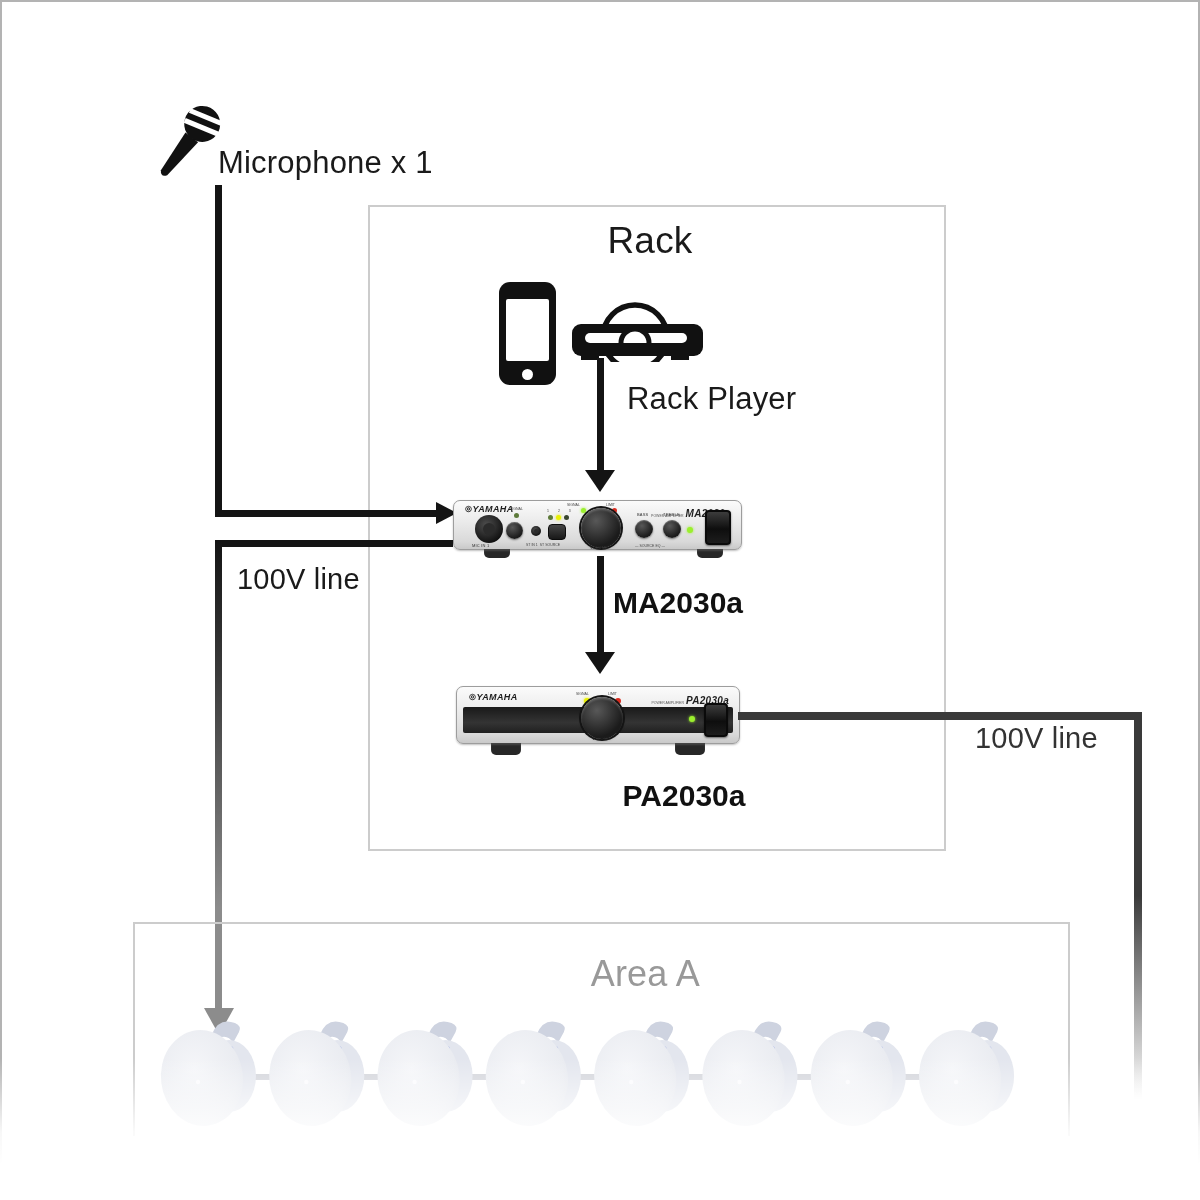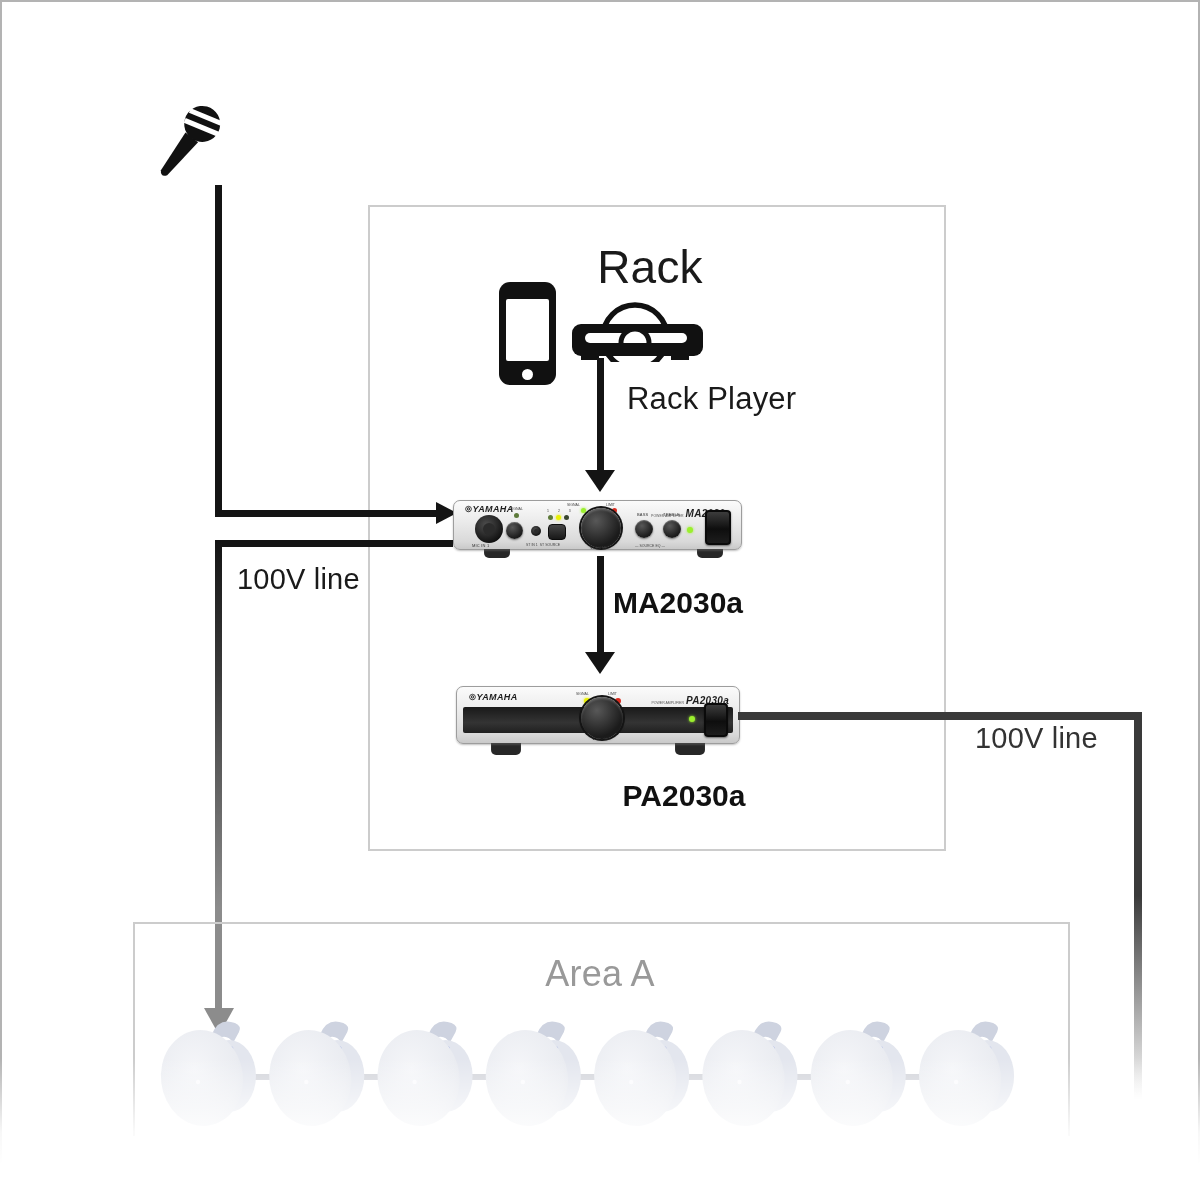--- a/index.html
+++ b/index.html
@@ -59,30 +59,31 @@
 </head>
 <body>
 
 <div id="canvas">
 
   <div class="pb" style="left:0;top:0;width:1200px;height:2px;"></div>
   <div class="pb" style="left:0;top:0;width:2px;height:1200px;"></div>
   <div class="pb" style="left:1198px;top:0;width:2px;height:1200px;"></div>
 
   <div class="rackbox"></div>
-  <div class="lbl" style="left:560px;top:240px;width:180px;text-align:center;font-size:46px;">Rack</div>
+  <div class="lbl" style="left:560px;top:220px;width:180px;text-align:center;font-size:37px;">Rack</div>
 
   <svg class="abs" style="left:142px;top:98px;" width="86" height="98" viewBox="0 0 86 98">
     <g transform="rotate(38 43 48)">
       <circle cx="43" cy="20" r="18" fill="#111"></circle>
       <line x1="25" y1="17" x2="61" y2="7" stroke="#fff" stroke-width="5"></line>
       <line x1="27" y1="28" x2="63" y2="18" stroke="#fff" stroke-width="5"></line>
       <path d="M35 37 L51 37 L47 82 Q43 88 39 82 Z" fill="#111"></path>
     </g>
   </svg>
+  <div class="lbl" style="left:218px;top:145px;">Microphone x 1</div>
 
   <div class="ln" style="left:215px;top:185px;width:7px;height:332px;"></div>
   <div class="ln" style="left:215px;top:510px;width:222px;height:7px;"></div>
   <div class="arrow-right" style="left:436px;top:502px;"></div>
 
   <div class="phone">
     <div class="screen"></div>
     <div class="home"></div>
   </div>
   <svg class="abs" style="left:571px;top:296px;" width="133" height="66" viewBox="0 0 133 66">
@@ -159,21 +160,21 @@
     <div class="foot" style="left:34px;top:56px;width:30px;height:12px;"></div>
     <div class="foot" style="left:218px;top:56px;width:30px;height:12px;"></div>
   </div>
   <div class="cap" style="left:618px;top:779px;width:132px;">PA2030a</div>
 
   <div class="ln" style="left:738px;top:712px;width:404px;height:8px;background:var(--line-dark,#3a3a3a);"></div>
   <div class="ln" style="left:1134px;top:712px;width:8px;height:408px;background:linear-gradient(180deg,var(--line-dark,#3a3a3a) 0%,var(--line-dark,#3a3a3a) 45%,rgba(58,58,58,0) 95%);"></div>
   <div class="lbl" style="left:975px;top:722px;font-size:29px;color:#333;">100V line</div>
 
   <div class="areabox"></div>
-  <div class="lbl" style="left:500px;top:953px;width:200px;text-align:center;font-size:36px;color:var(--area-text,#999);">Area A</div>
+  <div class="lbl" style="left:500px;top:953px;width:200px;text-align:right;font-size:36px;color:var(--area-text,#999);">Area A</div>
 
   <svg id="speaker-row" class="abs" style="left:120px;top:1000px;" width="960" height="160" viewBox="0 0 960 160">
     <defs>
       <radialGradient id="gGrille" cx="42%" cy="40%" r="75%">
         <stop offset="0%" stop-color="#f5f6f9"></stop>
         <stop offset="70%" stop-color="#eaecf1"></stop>
         <stop offset="100%" stop-color="#e0e3eb"></stop>
       </radialGradient>
       <g id="spk">
         <path d="M100 34 q7 -17 23 -11 q7 3 4 9 l-6 11 q-5 -9 -14 -5 Z" fill="#ced3e0"></path>

